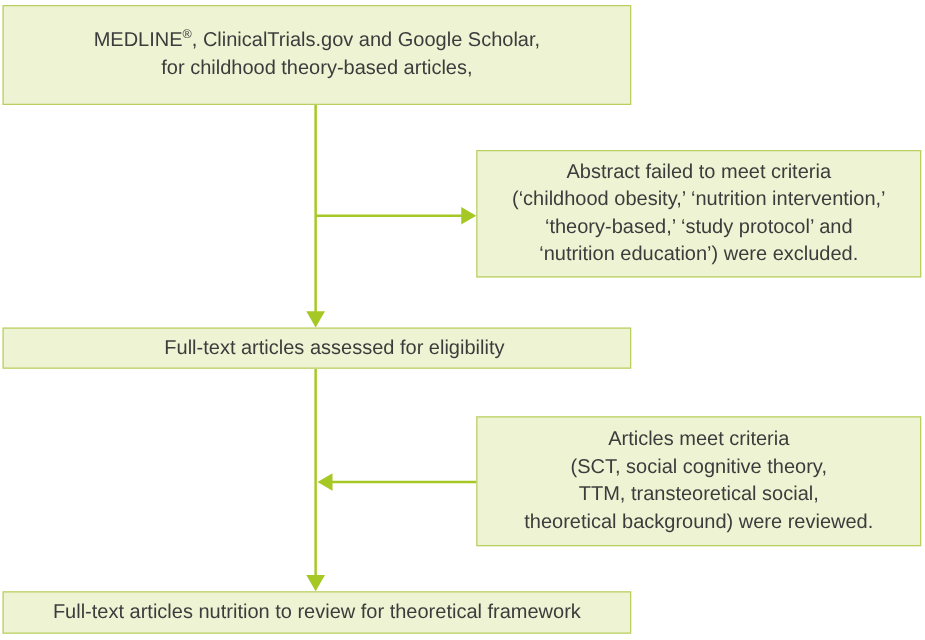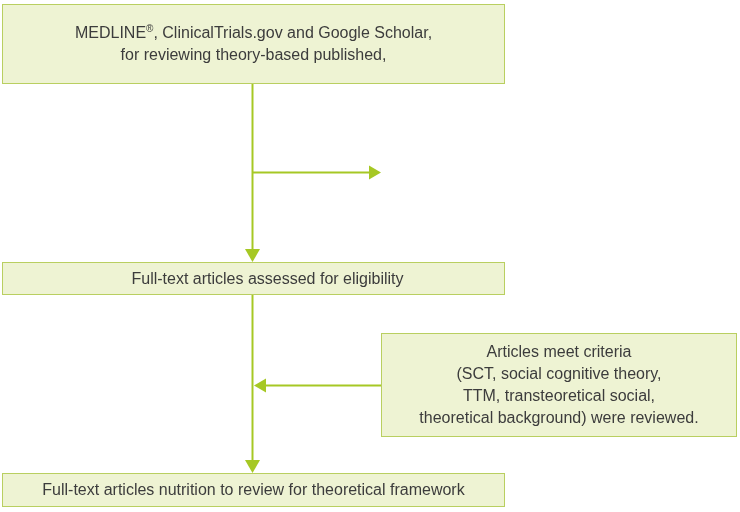--- a/index.html
+++ b/index.html
@@ -65,23 +65,29 @@
 
     <line x1="252.5" y1="295" x2="252.5" y2="461"></line>
     <polygon points="245,460 260,460 252.5,473"></polygon>
 
     <line x1="381" y1="385.5" x2="265" y2="385.5"></line>
     <polygon points="266,378.5 266,392.5 254,385.5"></polygon>
   </svg>
 
   <div class="box box-sources">
     <div><span>MEDLINE</span><span class="reg-mark">®</span><span>, ClinicalTrials.gov and Google Scholar,</span></div>
-    <div>for reviewing theory-based published,</div>
+    <div>for childhood theory-based articles,</div>
   </div>
 
+  <div class="box box-excluded">
+    <div>Abstract failed to meet criteria</div>
+    <div>(‘childhood obesity,’ ‘nutrition intervention,’</div>
+    <div>‘theory-based,’ ‘study protocol’ and</div>
+    <div>‘nutrition education’) were excluded.</div>
+  </div>
 
   <div class="box box-eligible">
     <div>Full-text articles assessed for eligibility</div>
   </div>
 
   <div class="box box-reviewed">
     <div>Articles meet criteria</div>
     <div>(SCT, social cognitive theory,</div>
     <div>TTM, transteoretical social,</div>
     <div>theoretical background) were reviewed.</div>

